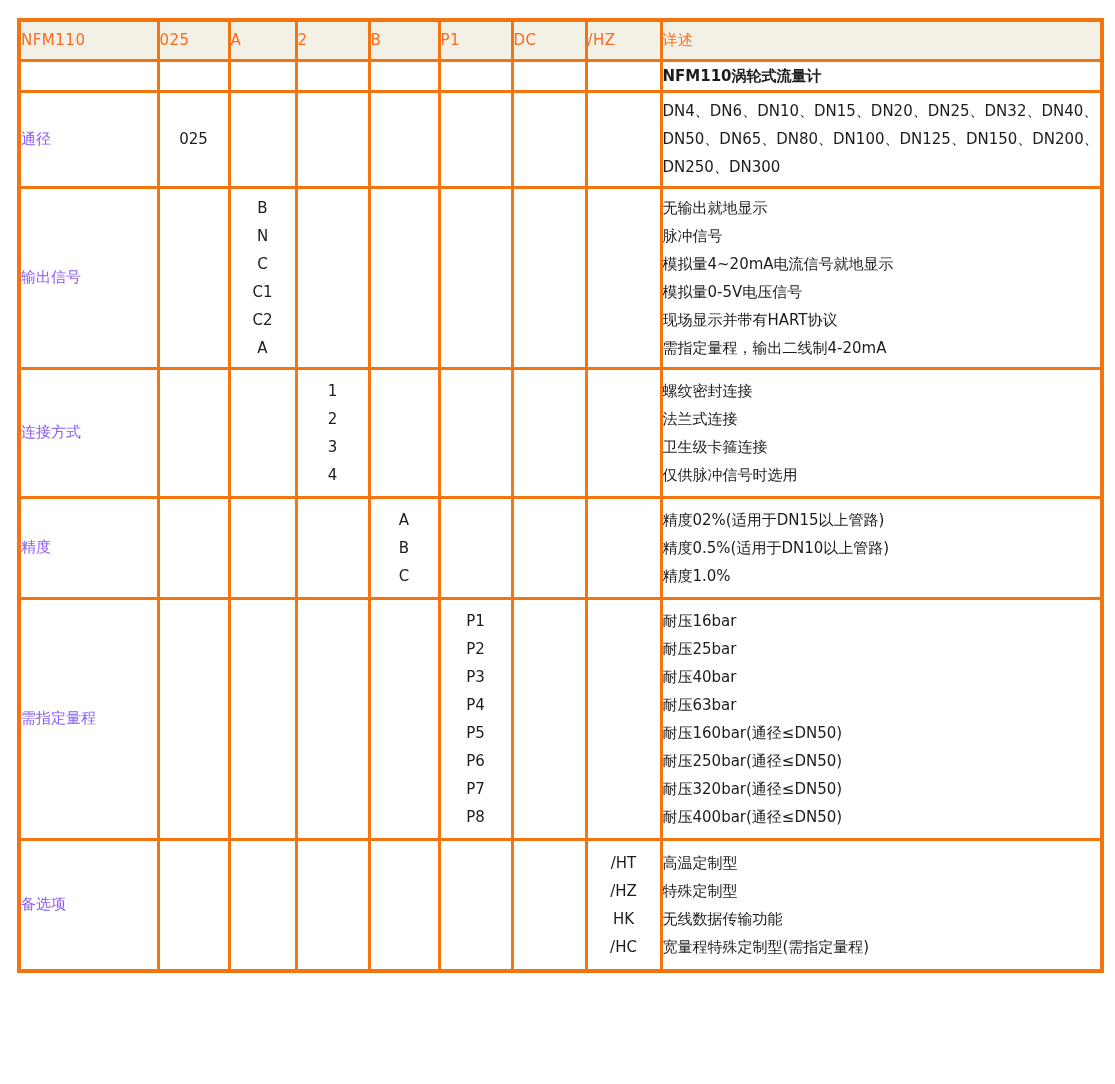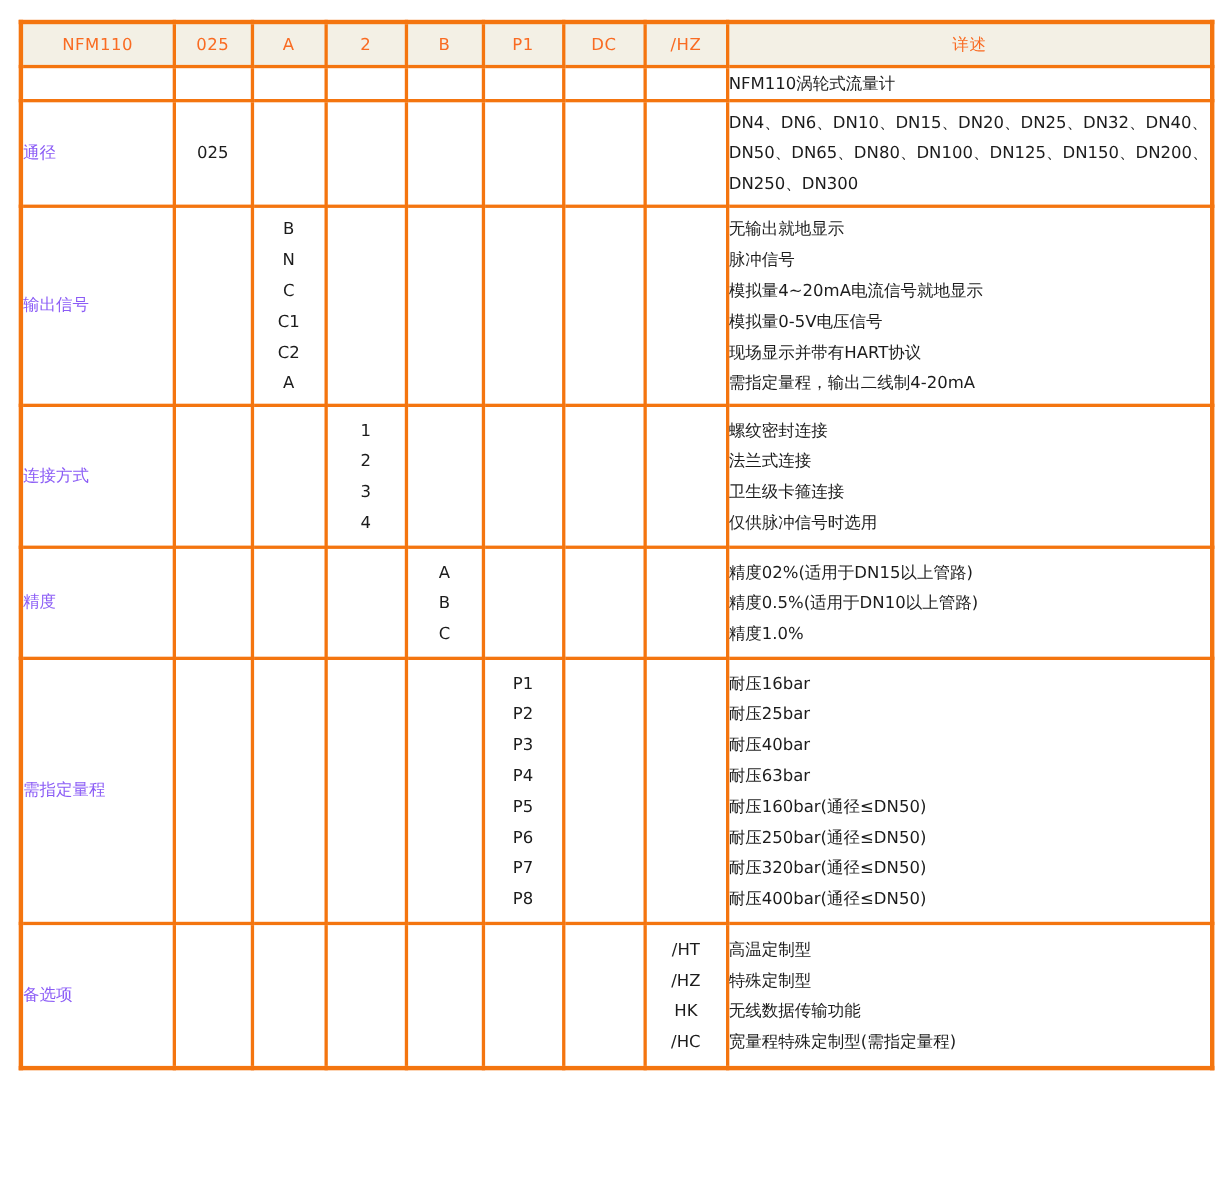--- a/index.html
+++ b/index.html
@@ -22,39 +22,38 @@
   }
   table.model-table td {
     border: 3px solid #F4750F;
     vertical-align: middle;
     padding: 0;
     overflow: hidden;
   }
   td.h {
     background: #F3F0E5;
     color: #F96B22;
-    text-align: center;
     font-size: 15px;
     letter-spacing: 0.5px;
   }
   td.lab {
     padding-left: 13px;
     font-size: 15px;
     color: #8b5cf6;
   }
   td.codes { text-align: center; }
   td.det { padding-left: 44px; }
   .ln {
     line-height: 28px;
     font-size: 15px;
     color: #1c1c1c;
     white-space: nowrap;
   }
   tr.rh-h  { height: 40px; }
-  tr.rh0 { height: 25px; }
+  tr.rh0 { height: 25px; font-weight: bold; }
   tr.rh1 { height: 96px; }
   tr.rh2 { height: 181px; }
   tr.rh3 { height: 129px; }
   tr.rh4 { height: 101px; }
   tr.rh5 { height: 241px; }
   tr.rh6 { height: 68px; }
   tr.rh7 { height: 132px; }
   .watermark {
     position: absolute;
     left: 330px;

